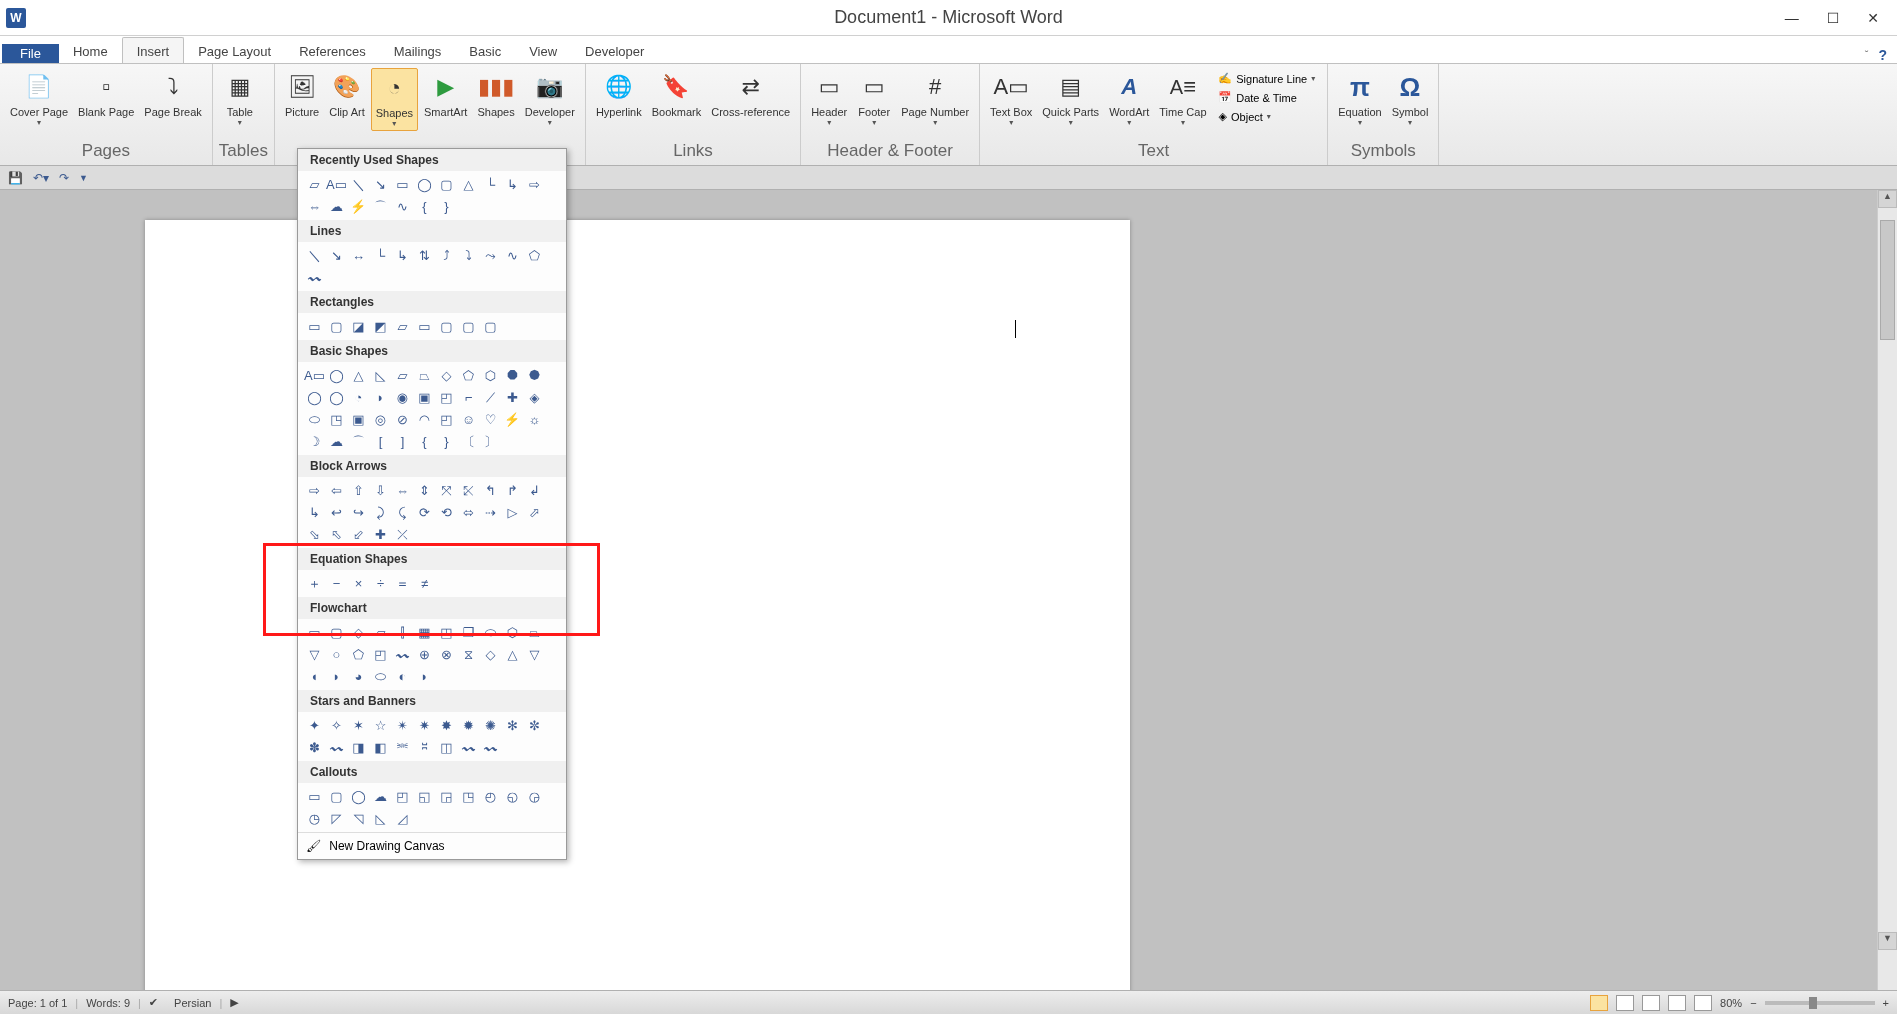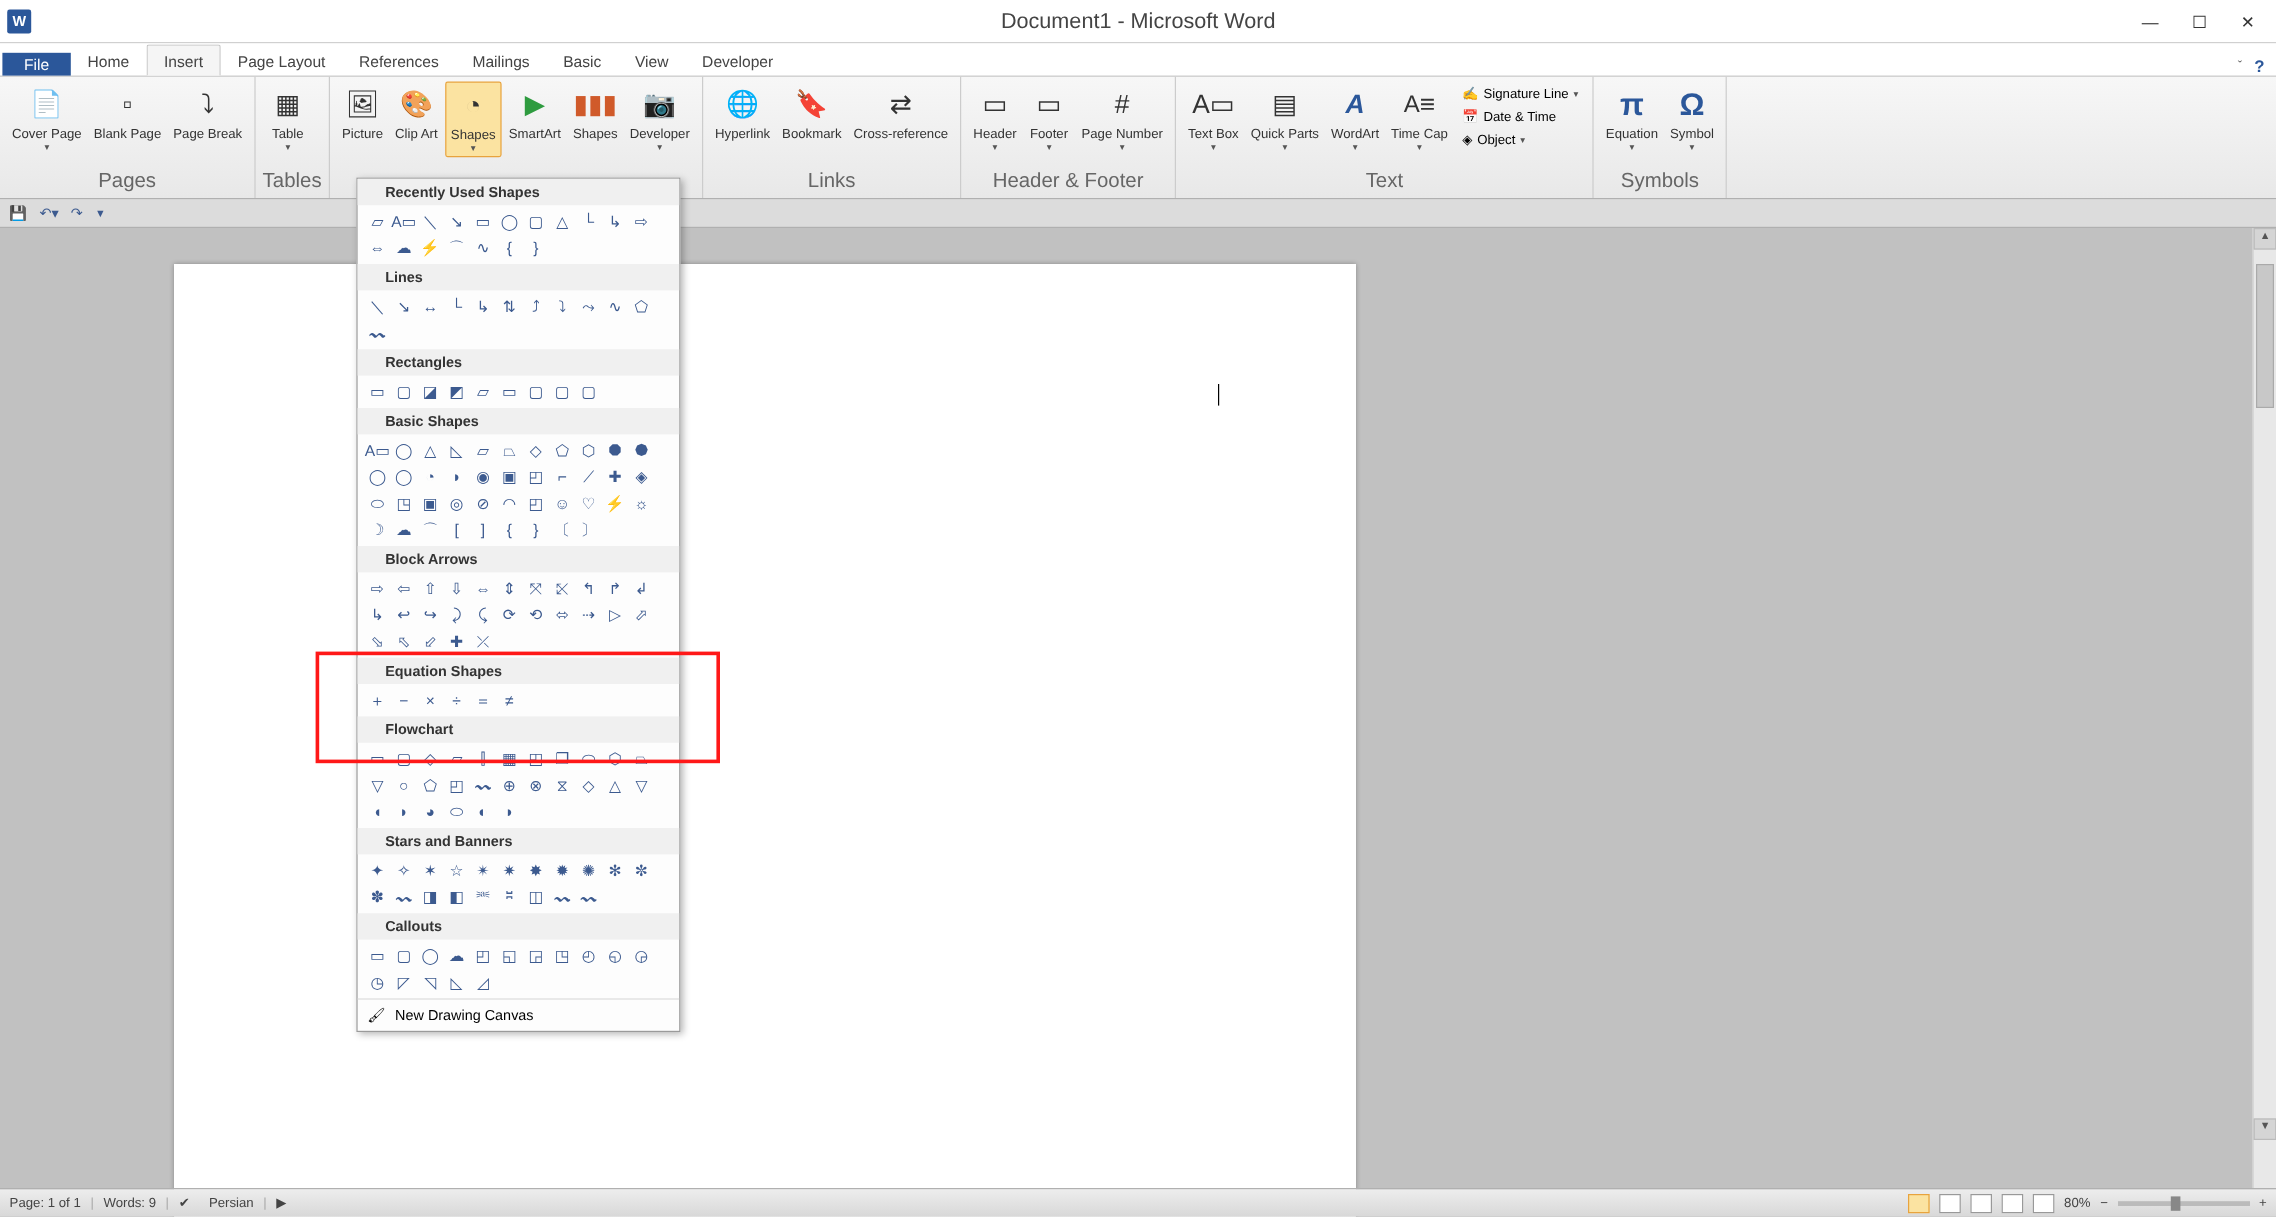--- a/index.html
+++ b/index.html
@@ -37,21 +37,21 @@
 .qat { height: 24px; background: #dcdcdc; display: flex; align-items: center; gap: 10px; padding-left: 8px; border-bottom: 1px solid #b0b0b0; }
 .qat-btn { cursor: pointer; color: #3c5a8f; font-size: 12px; }
 
 
 .docarea { position: absolute; top: 190px; bottom: 24px; left: 0; right: 20px; background: #c1c1c1; }
 .page { position: absolute; left: 145px; top: 30px; width: 985px; height: 800px; background: #fff; box-shadow: 0 0 4px rgba(0,0,0,0.3); }
 .cursor { position: absolute; left: 870px; top: 100px; width: 1px; height: 18px; background: #000; }
 
 
 .shapes-dropdown { position: absolute; left: 297px; top: 148px; width: 270px; background: #fdfdfd; border: 1px solid #9a9a9a; box-shadow: 2px 2px 6px rgba(0,0,0,0.3); z-index: 100; font-size: 12px; }
-.shapes-cat { padding: 4px 23px; font-weight: bold; color: #333; background: #f0f0f0; }
+.shapes-cat { padding: 4px 12px; font-weight: bold; color: #333; background: #f0f0f0; }
 .shapes-row { display: flex; flex-wrap: wrap; gap: 1px; padding: 3px 6px; }
 .shape-item { width: 21px; height: 21px; display: flex; align-items: center; justify-content: center; cursor: pointer; color: #3c5a8f; font-size: 13px; border: 1px solid transparent; }
 .shapes-footer { display: flex; align-items: center; gap: 8px; padding: 6px 8px; border-top: 1px solid #ddd; cursor: pointer; }
 .flowchart-highlight { position: absolute; left: -35px; top: 394px; width: 337px; height: 93px; border: 3px solid #ff1818; pointer-events: none; }
 
 
 .statusbar { position: absolute; bottom: 0; left: 0; right: 0; height: 24px; background: linear-gradient(#ededed, #d8d8d8); border-top: 1px solid #b0b0b0; display: flex; align-items: center; font-size: 11px; color: #444; padding: 0 8px; }
 .statusbar .sep { margin: 0 8px; color: #aaa; }
 .statusbar-right { margin-left: auto; display: flex; align-items: center; gap: 8px; }
 .view-btn { width: 18px; height: 16px; border: 1px solid #999; background: #fff; cursor: pointer; }

